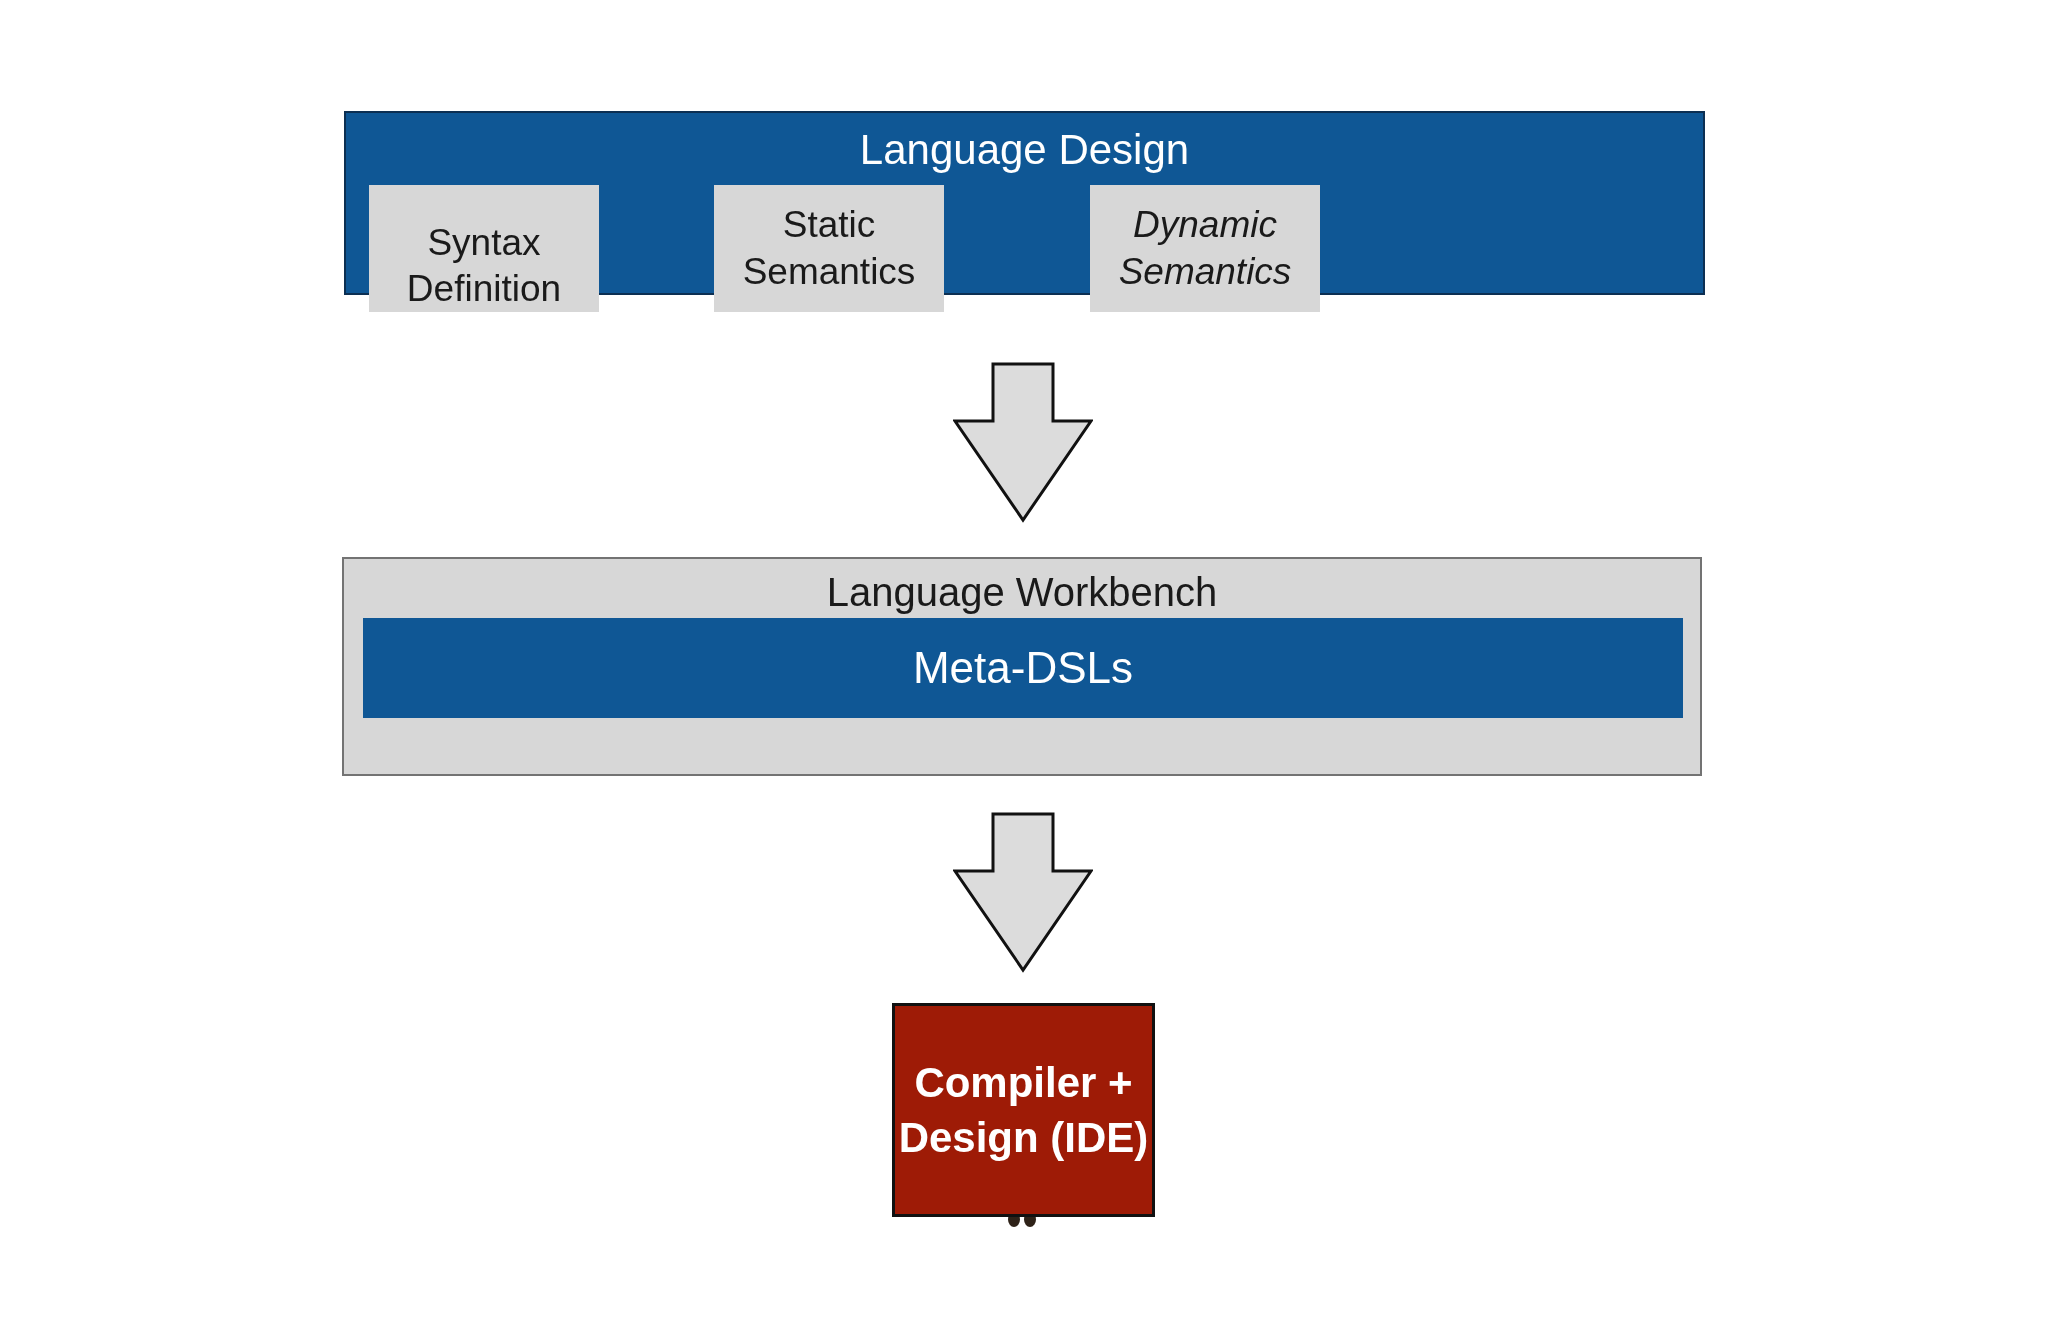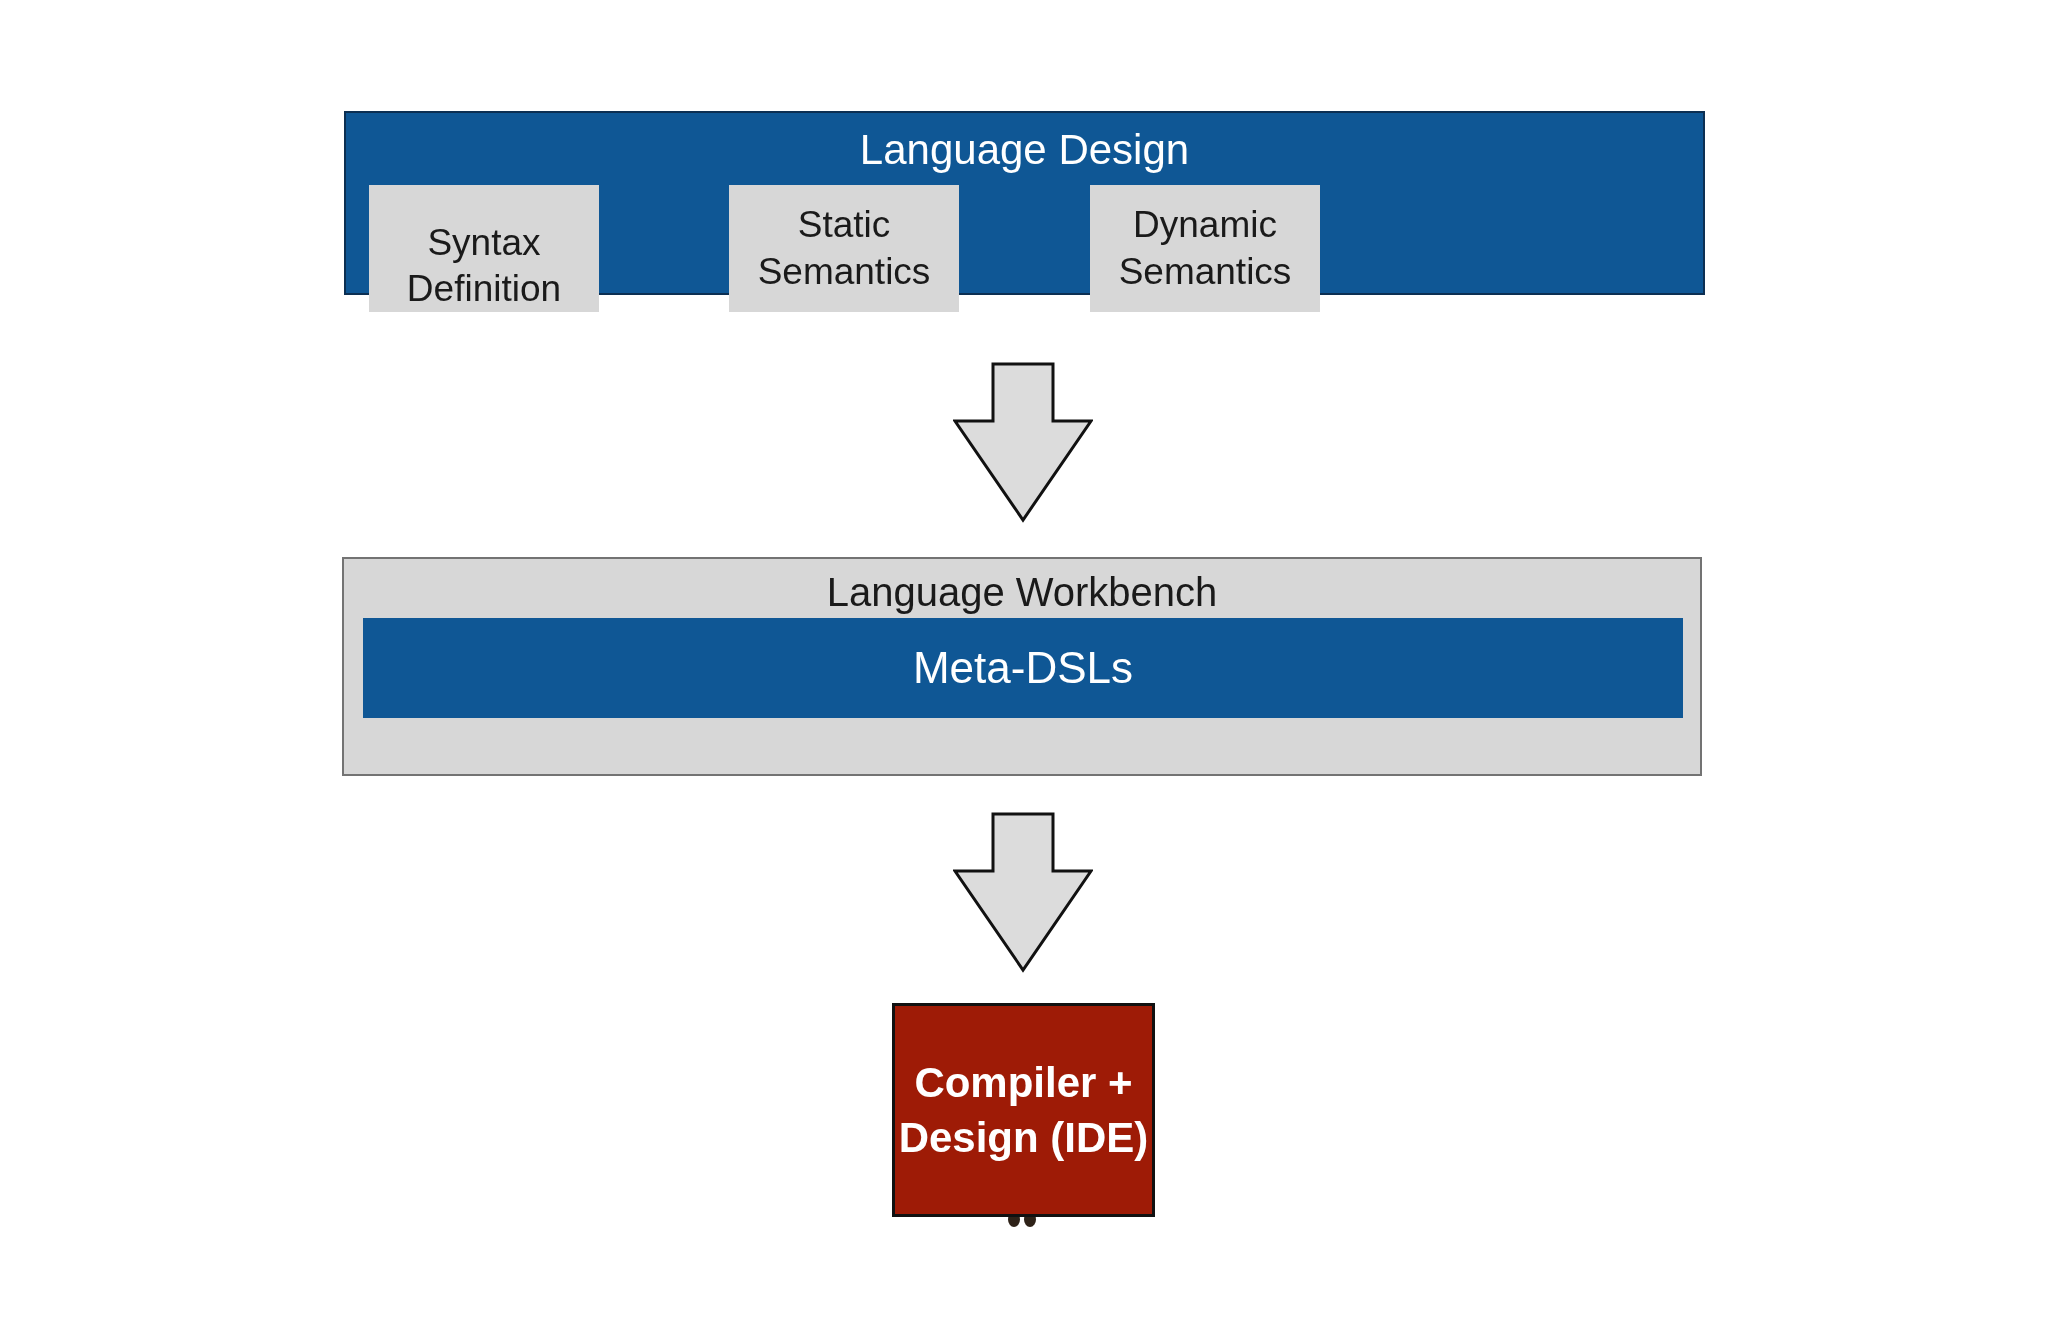--- a/index.html
+++ b/index.html
@@ -40,22 +40,22 @@
     display: flex;
     align-items: center;
     justify-content: center;
     text-align: center;
     color: var(--dark_text);
     font-size: 37px;
     line-height: 1.25;
     padding: 0 8px;
   }
   .design-item.i0 { left: 23px; align-items: flex-end; }
-  .design-item.i1 { left: 383px; }
-  .design-item.i2 { left: 744px; }
+  .design-item.i1 { left: 368px; }
+  .design-item.i2 { left: 744px; font-style: italic; }
   .design-item.i3 { left: 1106px; }
 
   
   .down-arrow { position: absolute; width: 140px; height: 161px; }
   .down-arrow.a1 { left: 953px; top: 362px; }
   .down-arrow.a2 { left: 953px; top: 812px; }
 
   
   .workbench-panel {
     position: absolute;

